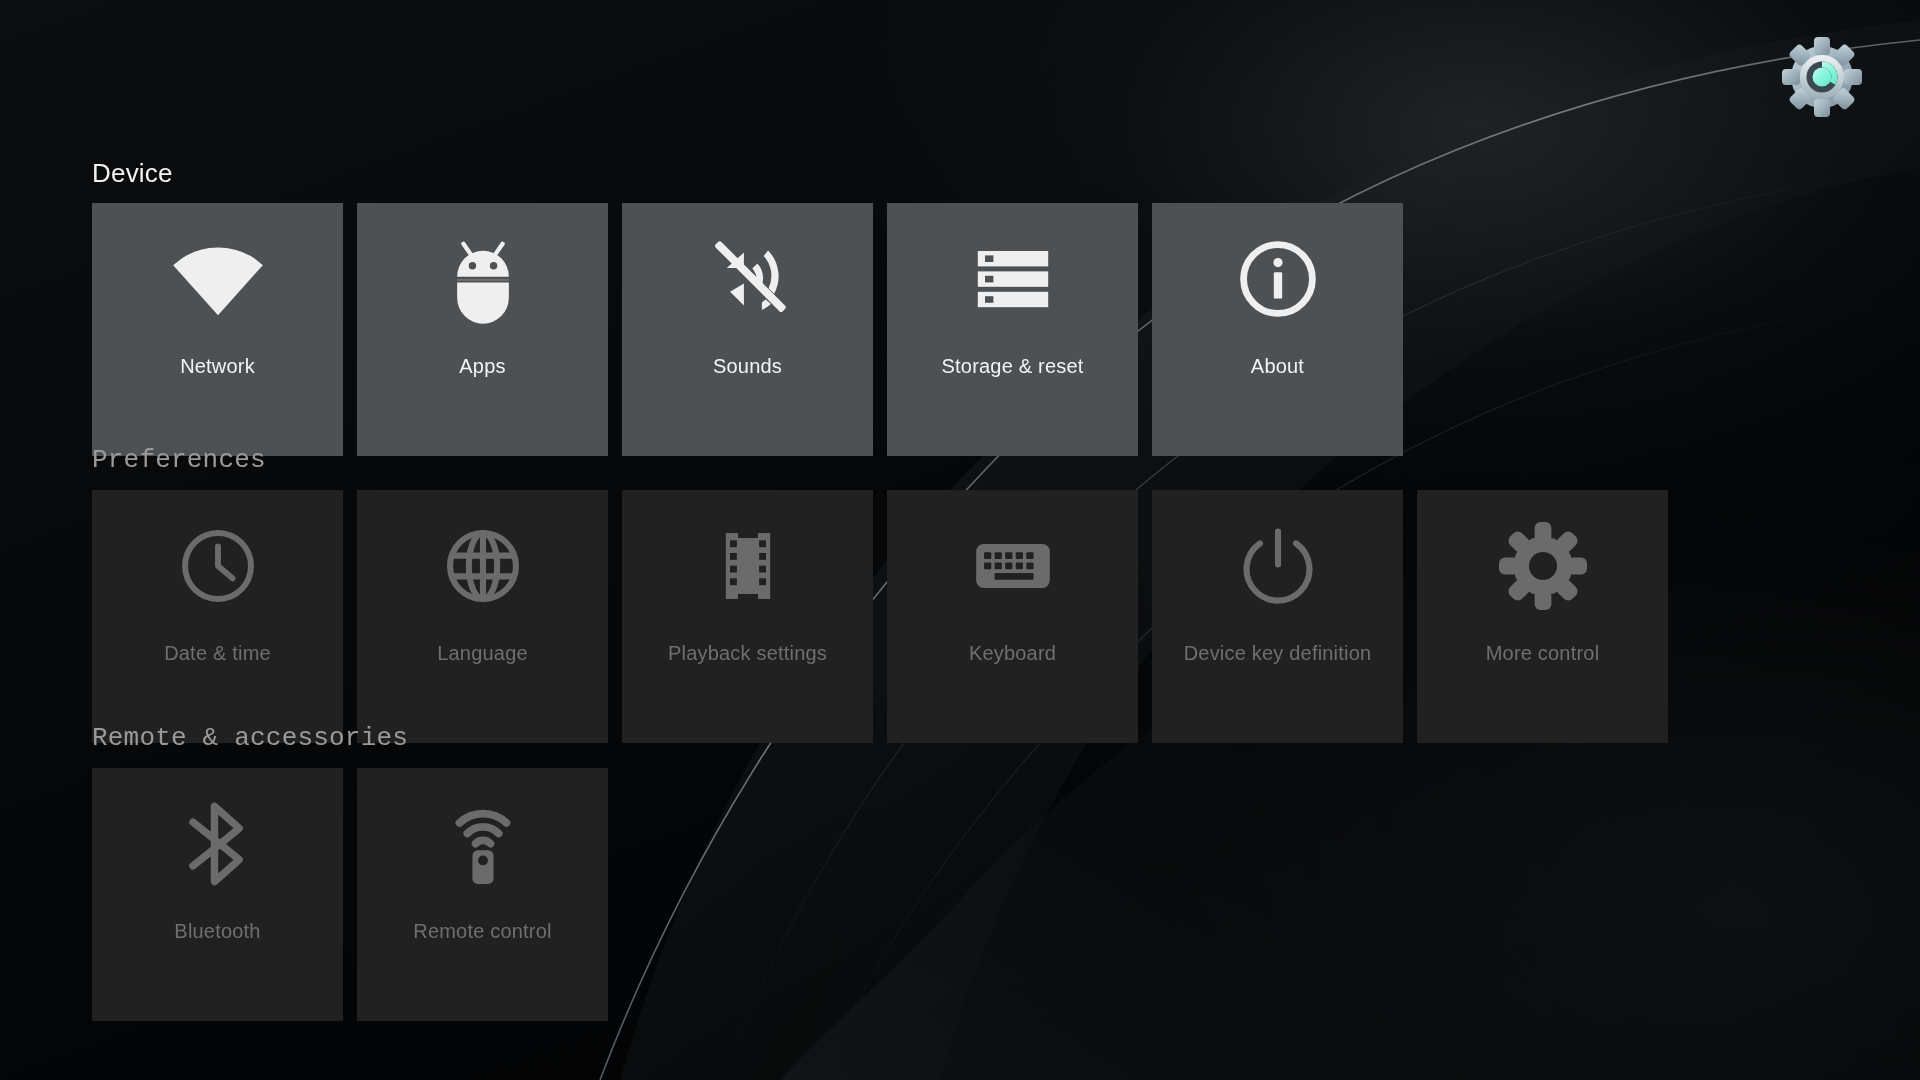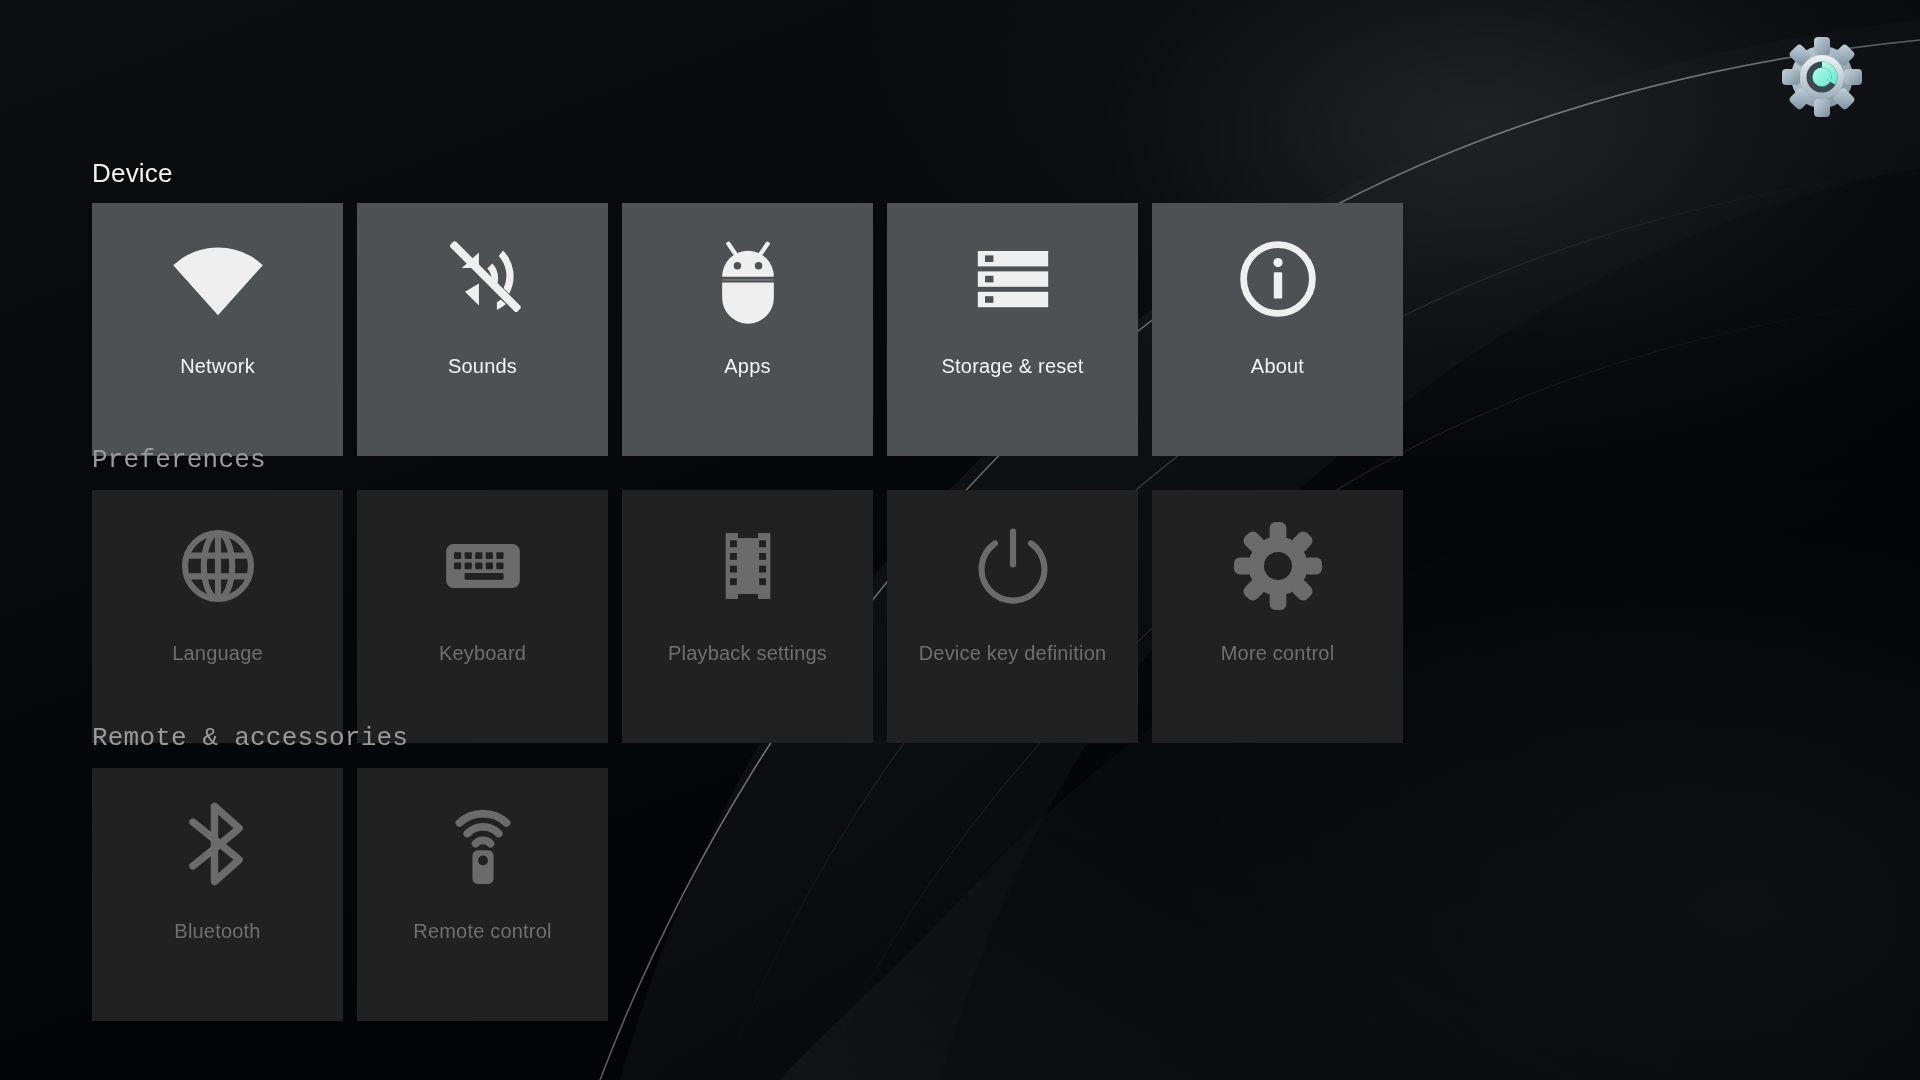--- a/index.html
+++ b/index.html
@@ -198,48 +198,48 @@
             <svg width="96" height="96" viewBox="0 0 24 24" class="ico">
               <path d="M1.5 8.6 C4.4 6.0 8.0 4.6 12 4.6 C16 4.6 19.6 6.0 22.5 8.6 L12 20.3 Z"></path>
             </svg>
           </div>
           <div class="tile-label">Network</div>
         </div>
 
 
         <div class="tile active">
           <div class="ico-box">
-            <svg width="98" height="98" viewBox="0 0 24 24" class="ico">
-              <path d="M3.5 9.3 h3.3 L11 5.5 v5.4 l-1.6 -1.6 Z M11 13.1 v5.4 L7.6 15.1 Z" stroke="none"></path>
-              <path d="M14.3 8.2 a5.3 5.3 0 0 1 1.4 3.6 a5.3 5.3 0 0 1 -0.5 2.2 l-1.25 -1.25 a3.6 3.6 0 0 0 -0.9 -3.3 Z" stroke="none"></path>
-              <path d="M16.9 5.0 a9.0 9.0 0 0 1 1.5 10.6 l-1.35 -1.35 a7.2 7.2 0 0 0 -1.2 -7.9 Z" stroke="none"></path>
-              <path d="M17.6 18.1 a9.0 9.0 0 0 1 -2.2 1.5 l0 -1.9 a7.2 7.2 0 0 0 0.95 -0.65 Z" stroke="none"></path>
-              <rect x="3.4" y="3.2" width="1.95" height="23.2" rx="0.6" transform="rotate(-45 4.4 3.2)" stroke="none"></rect>
-            </svg>
-          </div>
-          <div class="tile-label">Sounds</div>
-        </div>
-
-        <div class="tile active">
-          <div class="ico-box">
             <svg width="94" height="94" viewBox="0 0 24 24" class="ico">
               <path d="M7.0 3.0 L9.0 5.9" stroke-width="1.1" fill="none" stroke-linecap="round"></path>
               <path d="M17.0 3.0 L15.0 5.9" stroke-width="1.1" fill="none" stroke-linecap="round"></path>
               <path d="M5.4 11.4 a6.6 6.6 0 0 1 13.2 0 Z" stroke="none"></path>
               <rect x="5.4" y="12.2" width="13.2" height="0.1" stroke="none"></rect>
               <path d="M5.4 12.9 h13.2 v3.9 a6.6 6.6 0 0 1 -13.2 0 Z" stroke="none"></path>
               <circle cx="9.3" cy="8.6" r="0.95" fill="#4d5154" stroke="none"></circle>
               <circle cx="14.7" cy="8.6" r="0.95" fill="#4d5154" stroke="none"></circle>
             </svg>
           </div>
           <div class="tile-label">Apps</div>
         </div>
 
         <div class="tile active">
           <div class="ico-box">
+            <svg width="98" height="98" viewBox="0 0 24 24" class="ico">
+              <path d="M3.5 9.3 h3.3 L11 5.5 v5.4 l-1.6 -1.6 Z M11 13.1 v5.4 L7.6 15.1 Z" stroke="none"></path>
+              <path d="M14.3 8.2 a5.3 5.3 0 0 1 1.4 3.6 a5.3 5.3 0 0 1 -0.5 2.2 l-1.25 -1.25 a3.6 3.6 0 0 0 -0.9 -3.3 Z" stroke="none"></path>
+              <path d="M16.9 5.0 a9.0 9.0 0 0 1 1.5 10.6 l-1.35 -1.35 a7.2 7.2 0 0 0 -1.2 -7.9 Z" stroke="none"></path>
+              <path d="M17.6 18.1 a9.0 9.0 0 0 1 -2.2 1.5 l0 -1.9 a7.2 7.2 0 0 0 0.95 -0.65 Z" stroke="none"></path>
+              <rect x="3.4" y="3.2" width="1.95" height="23.2" rx="0.6" transform="rotate(-45 4.4 3.2)" stroke="none"></rect>
+            </svg>
+          </div>
+          <div class="tile-label">Sounds</div>
+        </div>
+
+        <div class="tile active">
+          <div class="ico-box">
             <svg width="96" height="96" viewBox="0 0 24 24" class="ico">
               <rect x="3.2" y="5.0" width="17.6" height="3.85" stroke="none"></rect>
               <rect x="3.2" y="10.1" width="17.6" height="3.85" stroke="none"></rect>
               <rect x="3.2" y="15.2" width="17.6" height="3.85" stroke="none"></rect>
               <rect x="5.0" y="6.1" width="2.1" height="1.65" fill="#4d5154" stroke="none"></rect>
               <rect x="5.0" y="11.2" width="2.1" height="1.65" fill="#4d5154" stroke="none"></rect>
               <rect x="5.0" y="16.3" width="2.1" height="1.65" fill="#4d5154" stroke="none"></rect>
             </svg>
           </div>
           <div class="tile-label">Storage &amp; reset</div>
@@ -256,30 +256,60 @@
           <div class="tile-label">About</div>
         </div>
 
       </div>
     </div>
 
     <div class="section" id="sec-preferences">
       <div class="section-title dim">Preferences</div>
       <div class="row">
 
+        <div class="tile dim">
+          <div class="ico-box">
+            <svg width="92" height="92" viewBox="0 0 24 24" class="ico">
+              <circle cx="12" cy="12" r="8.6" fill="none" stroke-width="1.55"></circle>
+              <path d="M12 6.9 V12 L15.8 15.2" fill="none" stroke-width="1.55" stroke-linecap="round" stroke-linejoin="round"></path>
+            </svg>
+          </div>
+          <div class="tile-label">Date &amp; time</div>
+        </div>
 
         <div class="tile dim">
           <div class="ico-box">
             <svg width="92" height="92" viewBox="0 0 24 24" class="ico">
               <circle cx="12" cy="12" r="8.6" fill="none" stroke-width="1.6"></circle>
               <ellipse cx="12" cy="12" rx="3.7" ry="8.6" fill="none" stroke-width="1.6"></ellipse>
               <path d="M3.6 9.3 H20.4 M3.6 14.7 H20.4 M12 3.4 V20.6" fill="none" stroke-width="1.6"></path>
             </svg>
           </div>
           <div class="tile-label">Language</div>
+        </div>
+
+        <div class="tile dim">
+          <div class="ico-box">
+            <svg width="92" height="92" viewBox="0 0 24 24" class="ico">
+              <rect x="6.2" y="3.4" width="11.6" height="17.2" stroke="none"></rect>
+              <g fill="#212121" stroke="none">
+                <rect x="7.3" y="5.3" width="1.8" height="1.8"></rect>
+                <rect x="7.3" y="8.6" width="1.8" height="1.8"></rect>
+                <rect x="7.3" y="11.9" width="1.8" height="1.8"></rect>
+                <rect x="7.3" y="15.2" width="1.8" height="1.8"></rect>
+                <rect x="14.9" y="5.3" width="1.8" height="1.8"></rect>
+                <rect x="14.9" y="8.6" width="1.8" height="1.8"></rect>
+                <rect x="14.9" y="11.9" width="1.8" height="1.8"></rect>
+                <rect x="14.9" y="15.2" width="1.8" height="1.8"></rect>
+                <rect x="9.4" y="3.4" width="5.2" height="1.3"></rect>
+                <rect x="9.4" y="19.3" width="5.2" height="1.3"></rect>
+              </g>
+            </svg>
+          </div>
+          <div class="tile-label">Playback settings</div>
         </div>
 
         <div class="tile dim">
           <div class="ico-box">
             <svg width="94" height="94" viewBox="0 0 24 24" class="ico">
               <rect x="2.6" y="6.4" width="18.8" height="11.2" rx="1.9" stroke="none"></rect>
               <g fill="#212121" stroke="none">
                 <rect x="4.6" y="8.5" width="1.85" height="1.7" rx="0.25"></rect>
                 <rect x="7.3" y="8.5" width="1.85" height="1.7" rx="0.25"></rect>
                 <rect x="10.0" y="8.5" width="1.85" height="1.7" rx="0.25"></rect>
@@ -288,41 +318,20 @@
                 <rect x="4.6" y="11.1" width="1.85" height="1.7" rx="0.25"></rect>
                 <rect x="7.3" y="11.1" width="1.85" height="1.7" rx="0.25"></rect>
                 <rect x="10.0" y="11.1" width="1.85" height="1.7" rx="0.25"></rect>
                 <rect x="12.7" y="11.1" width="1.85" height="1.7" rx="0.25"></rect>
                 <rect x="15.4" y="11.1" width="1.85" height="1.7" rx="0.25"></rect>
                 <rect x="7.3" y="13.8" width="9.95" height="1.7" rx="0.3"></rect>
               </g>
             </svg>
           </div>
           <div class="tile-label">Keyboard</div>
-        </div>
-
-        <div class="tile dim">
-          <div class="ico-box">
-            <svg width="92" height="92" viewBox="0 0 24 24" class="ico">
-              <rect x="6.2" y="3.4" width="11.6" height="17.2" stroke="none"></rect>
-              <g fill="#212121" stroke="none">
-                <rect x="7.3" y="5.3" width="1.8" height="1.8"></rect>
-                <rect x="7.3" y="8.6" width="1.8" height="1.8"></rect>
-                <rect x="7.3" y="11.9" width="1.8" height="1.8"></rect>
-                <rect x="7.3" y="15.2" width="1.8" height="1.8"></rect>
-                <rect x="14.9" y="5.3" width="1.8" height="1.8"></rect>
-                <rect x="14.9" y="8.6" width="1.8" height="1.8"></rect>
-                <rect x="14.9" y="11.9" width="1.8" height="1.8"></rect>
-                <rect x="14.9" y="15.2" width="1.8" height="1.8"></rect>
-                <rect x="9.4" y="3.4" width="5.2" height="1.3"></rect>
-                <rect x="9.4" y="19.3" width="5.2" height="1.3"></rect>
-              </g>
-            </svg>
-          </div>
-          <div class="tile-label">Playback settings</div>
         </div>
 
         <div class="tile dim">
           <div class="ico-box">
             <svg width="92" height="92" viewBox="0 0 24 24" class="ico">
               <path d="M7.3 6.1 a8.2 8.2 0 1 0 9.4 0" fill="none" stroke-width="1.6" stroke-linecap="round"></path>
               <path d="M12 3.0 V11.6" fill="none" stroke-width="1.6" stroke-linecap="round"></path>
             </svg>
           </div>
           <div class="tile-label">Device key definition</div>

